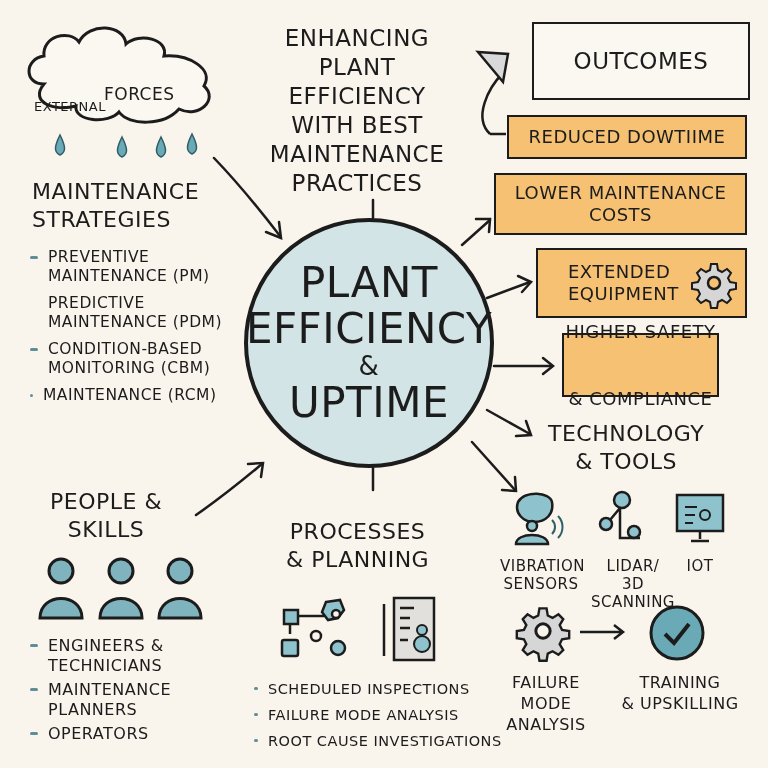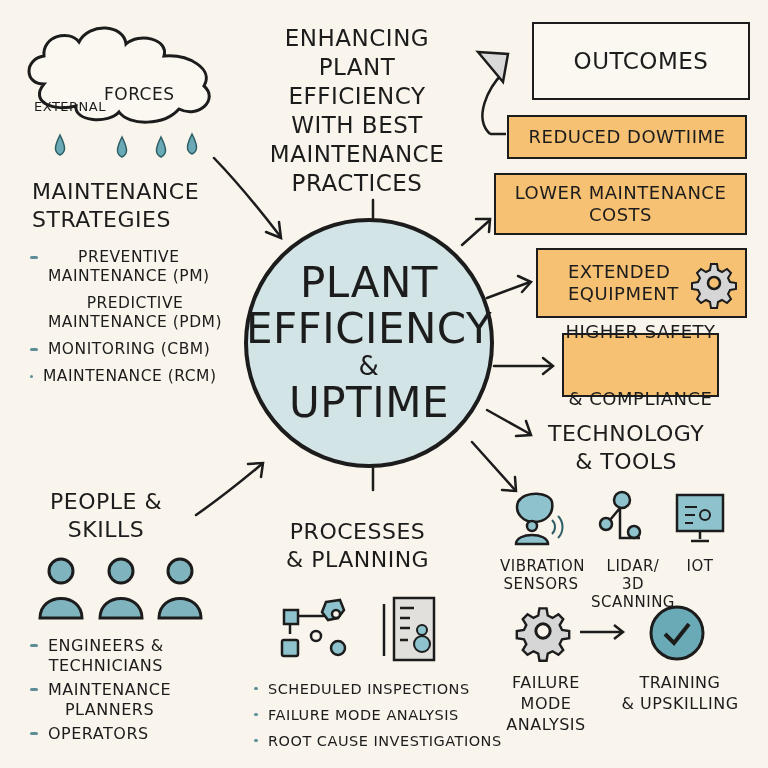--- a/index.html
+++ b/index.html
@@ -2,21 +2,21 @@
 <html><head>
 <meta charset="utf-8">
 <style>
   html,body{margin:0;padding:0;}
   body{width:768px;height:768px;background:#f9f4ec;position:relative;overflow:hidden;
        font-family:"DejaVu Sans",sans-serif;color:#1c1c1c;}
   .abs{position:absolute;}
   .hand{font-family:"DejaVu Sans",sans-serif;font-weight:normal;letter-spacing:0.5px;text-transform:uppercase;}
   .title{font-size:23px;line-height:29px;text-align:center;}
   .h2{font-size:22px;line-height:28px;}
-  .item{font-size:15.5px;line-height:19px;text-align:center;}
+  .item{font-size:15.5px;line-height:19px;}
   .box{position:absolute;border:2.5px solid #1c1c1c;background:#f6c173;box-sizing:border-box;
        display:flex;align-items:center;justify-content:center;text-align:center;font-size:18px;line-height:22px;}
   .box.white{background:#fbf8f2;font-size:23px;line-height:27px;}
   .dash{display:inline-block;width:8px;height:3px;background:#5d8e99;border-radius:2px;vertical-align:middle;margin-right:10px;}
   .li{display:flex;align-items:flex-start;}
   .li .dash{margin-top:8px;flex:0 0 auto;}
   .circle{position:absolute;left:244px;top:218px;width:250px;height:250px;border-radius:50%;
           border:4px solid #1c1c1c;background:#d3e4e6;box-sizing:border-box;
           display:flex;flex-direction:column;align-items:center;justify-content:center;}
   .circle .c1{font-size:42px;line-height:46px;}
@@ -96,20 +96,21 @@
   <div class="li" style="margin-bottom:8px;">
       <span class="dash" style="background:transparent;"></span>
       <div>
         <div>Predictive</div>
         <div>Maintenance (PdM)</div>
       </div>
     </div>
   <div class="li" style="margin-bottom:8px;">
       <span class="dash"></span>
       <div>
+        <div>Condition-Based</div>
         <div>Monitoring (CBM)</div>
       </div>
     </div>
   <div class="li">
       <span class="dash" style="width:3px;"></span>
       <div>
         <div>Maintenance (RCM)</div>
       </div>
     </div>
 </div>

